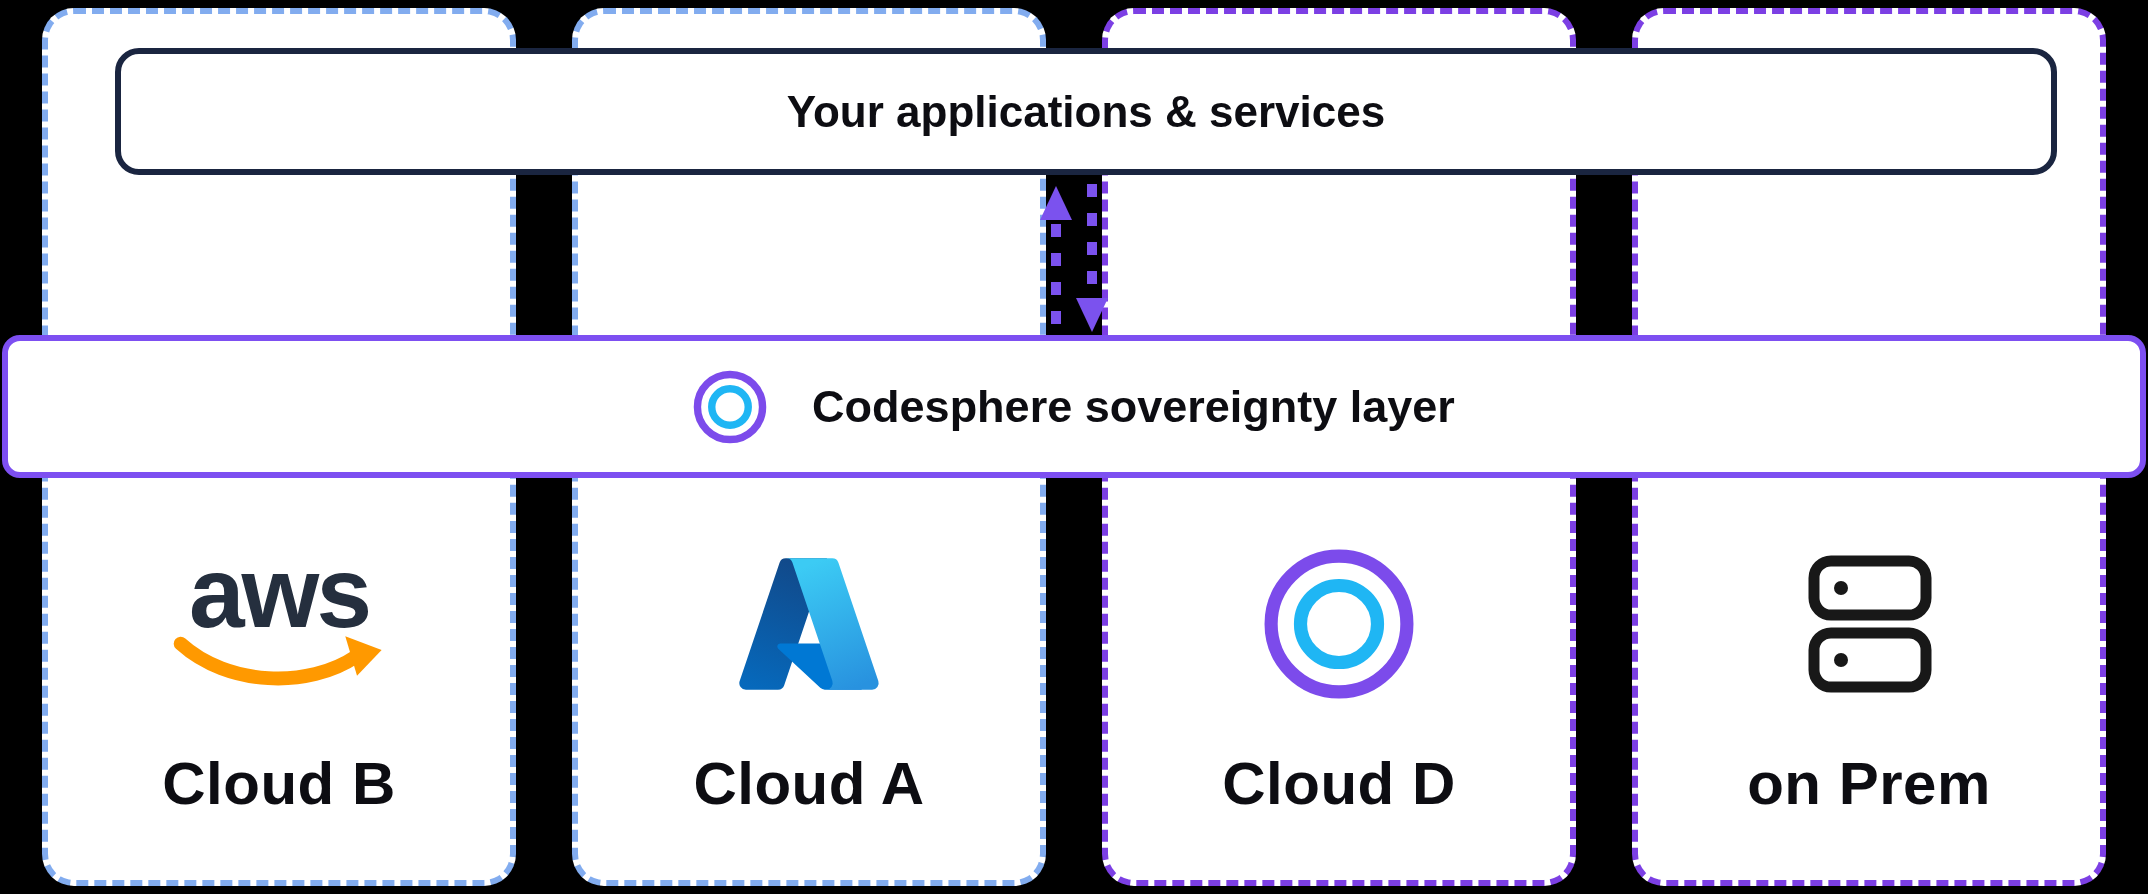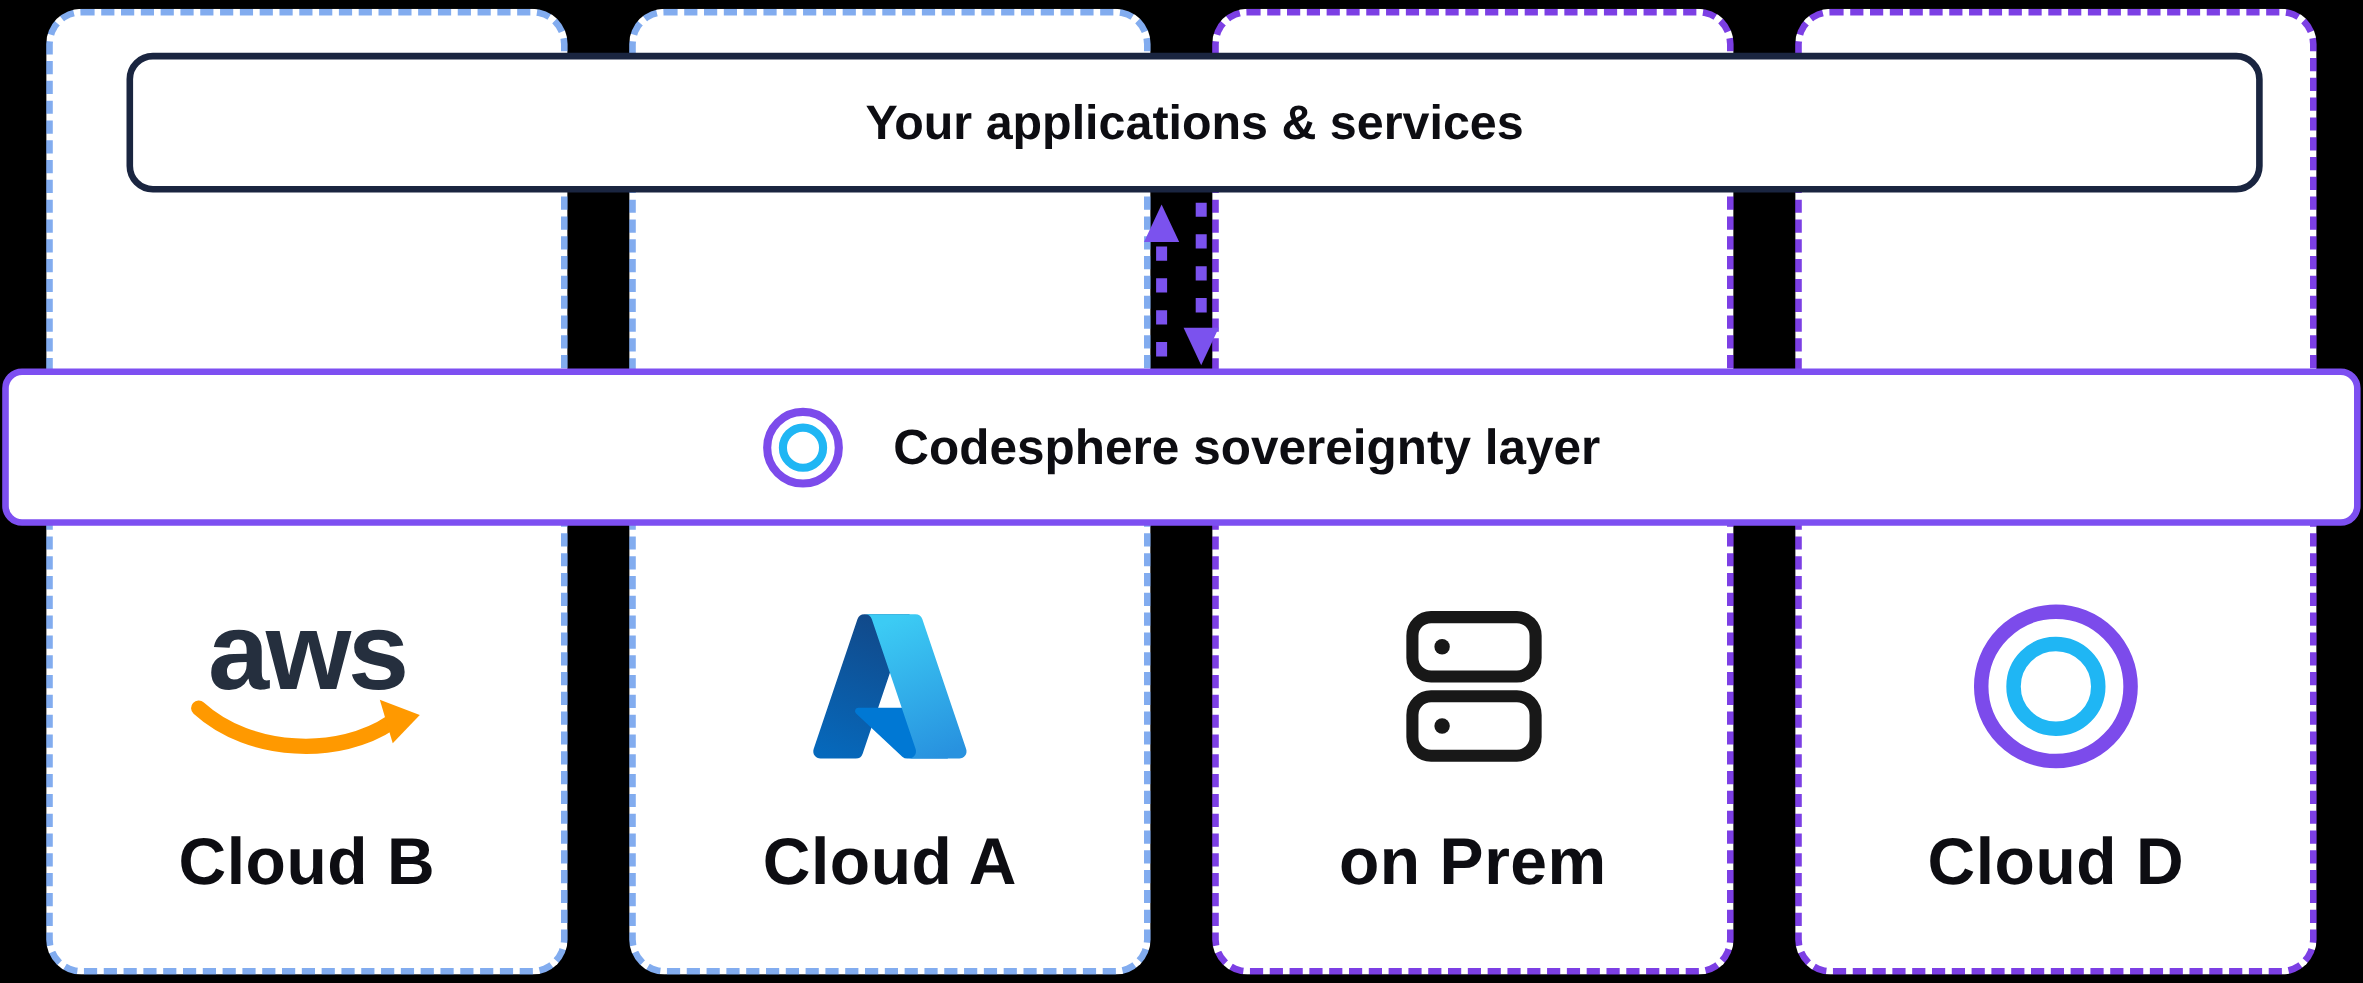--- a/index.html
+++ b/index.html
@@ -79,38 +79,38 @@
         <path fill="#0078D4" d="M71.175 60.261h-41.29a1.911 1.911 0 0 0-1.305 3.309l26.532 24.764a4.171 4.171 0 0 0 2.846 1.121h23.38z"></path>
         <path fill="url(#az3)" d="M66.595 9.364a4.145 4.145 0 0 0-3.928-2.82H33.648a4.146 4.146 0 0 1 3.928 2.82l25.184 74.62a4.146 4.146 0 0 1-3.928 5.472h29.02a4.146 4.146 0 0 0 3.927-5.472z"></path>
       </svg>
     </div>
     <div class="column-label">Cloud A</div>
   </div>
 
 
   <div class="column purple">
     <div class="logo-box">
+      <svg width="152" height="152" viewBox="0 0 150 150">
+        <circle cx="75" cy="75" r="67" fill="none" stroke="#7C4BEB" stroke-width="13"></circle>
+        <circle cx="75" cy="75" r="38" fill="none" stroke="#1FB6F4" stroke-width="13"></circle>
+      </svg>
+    </div>
+    <div class="column-label">Cloud D</div>
+  </div>
+
+  <div class="column purple">
+    <div class="logo-box">
       <svg width="150" height="142" viewBox="0 0 150 142">
         <rect x="20" y="8" width="112" height="54" rx="17" fill="none" stroke="#181818" stroke-width="11"></rect>
         <circle cx="47" cy="35" r="7" fill="#181818"></circle>
         <rect x="20" y="80" width="112" height="54" rx="17" fill="none" stroke="#181818" stroke-width="11"></rect>
         <circle cx="47" cy="107" r="7" fill="#181818"></circle>
       </svg>
     </div>
     <div class="column-label">on Prem</div>
-  </div>
-
-  <div class="column purple">
-    <div class="logo-box">
-      <svg width="152" height="152" viewBox="0 0 150 150">
-        <circle cx="75" cy="75" r="67" fill="none" stroke="#7C4BEB" stroke-width="13"></circle>
-        <circle cx="75" cy="75" r="38" fill="none" stroke="#1FB6F4" stroke-width="13"></circle>
-      </svg>
-    </div>
-    <div class="column-label">Cloud D</div>
   </div>
 
 </div>
 
 <div class="app-bar">
   <span class="app-bar-label">Your applications &amp; services</span>
 </div>
 
 <div class="arrow">
   <svg width="70" height="150" viewBox="0 0 70 150">

